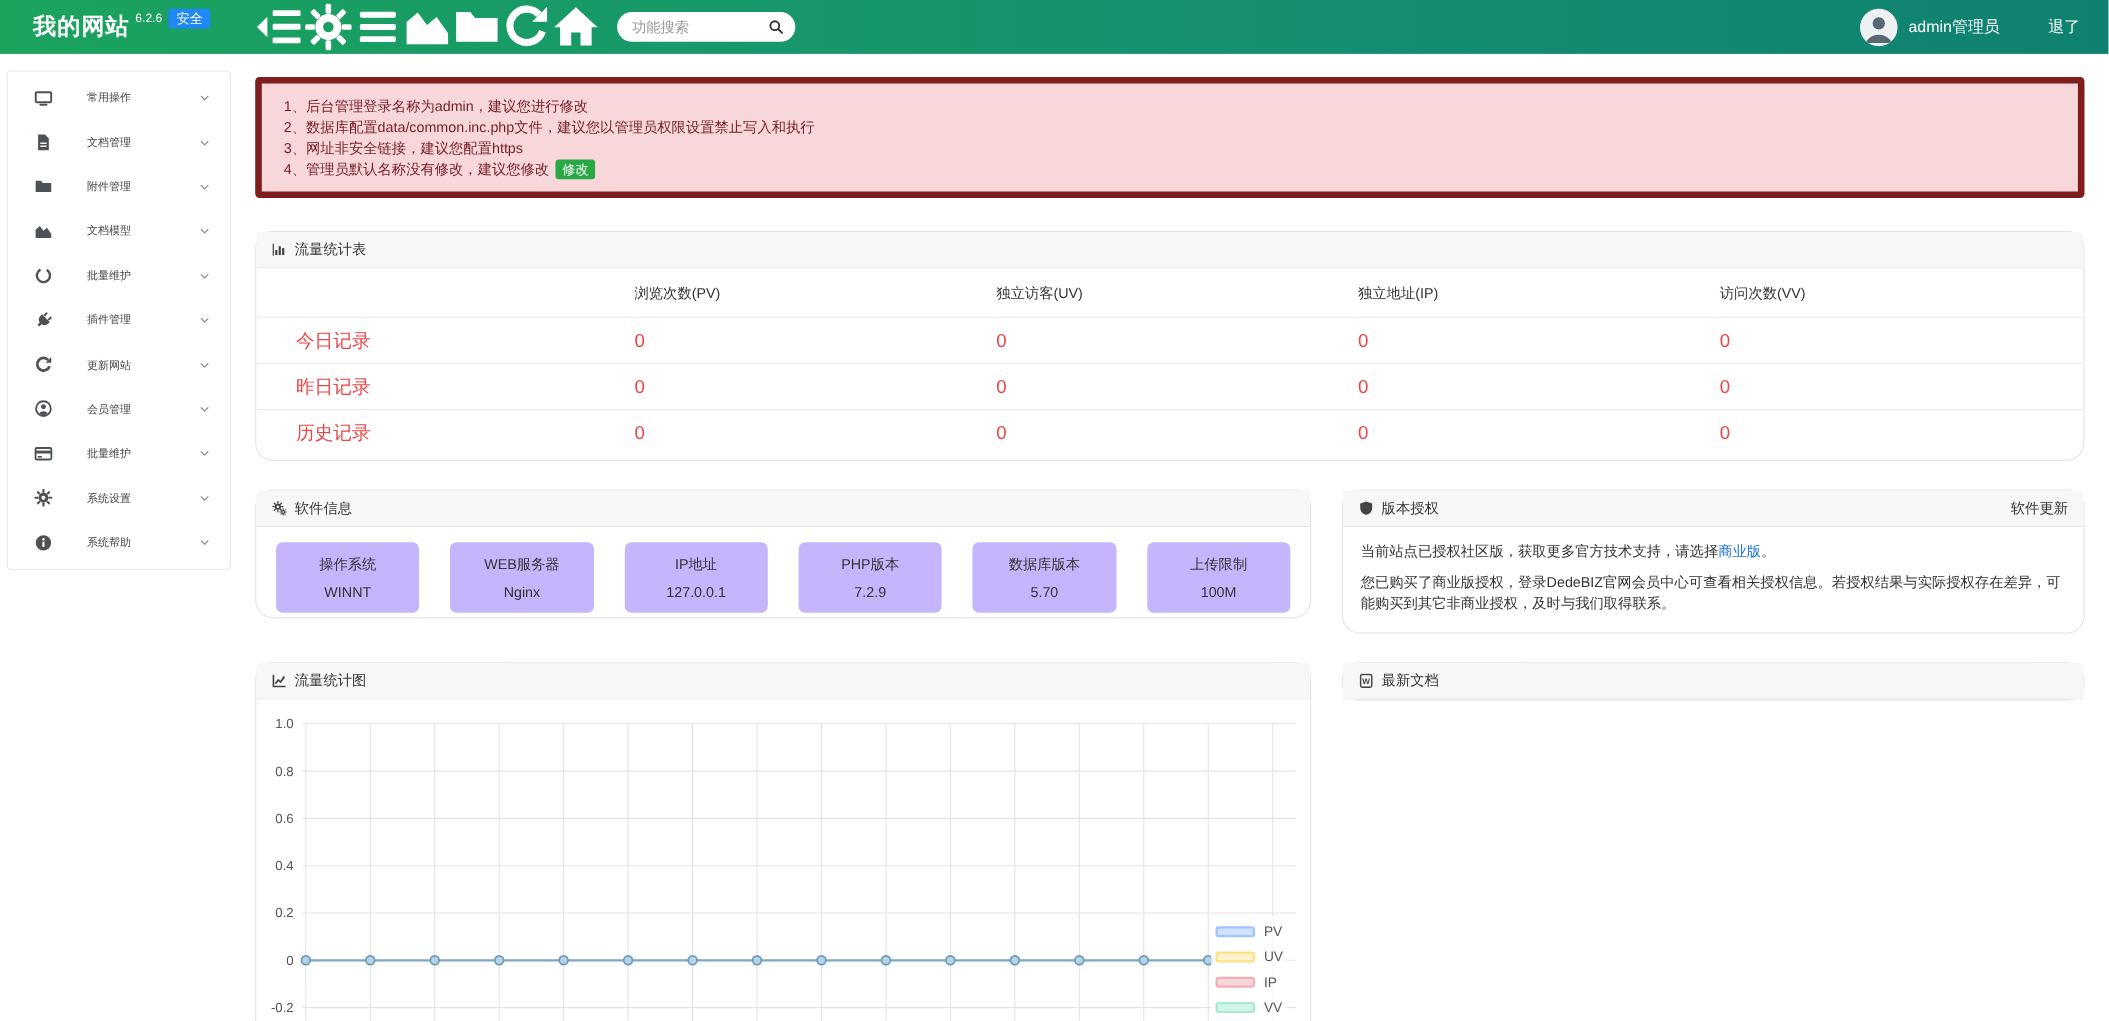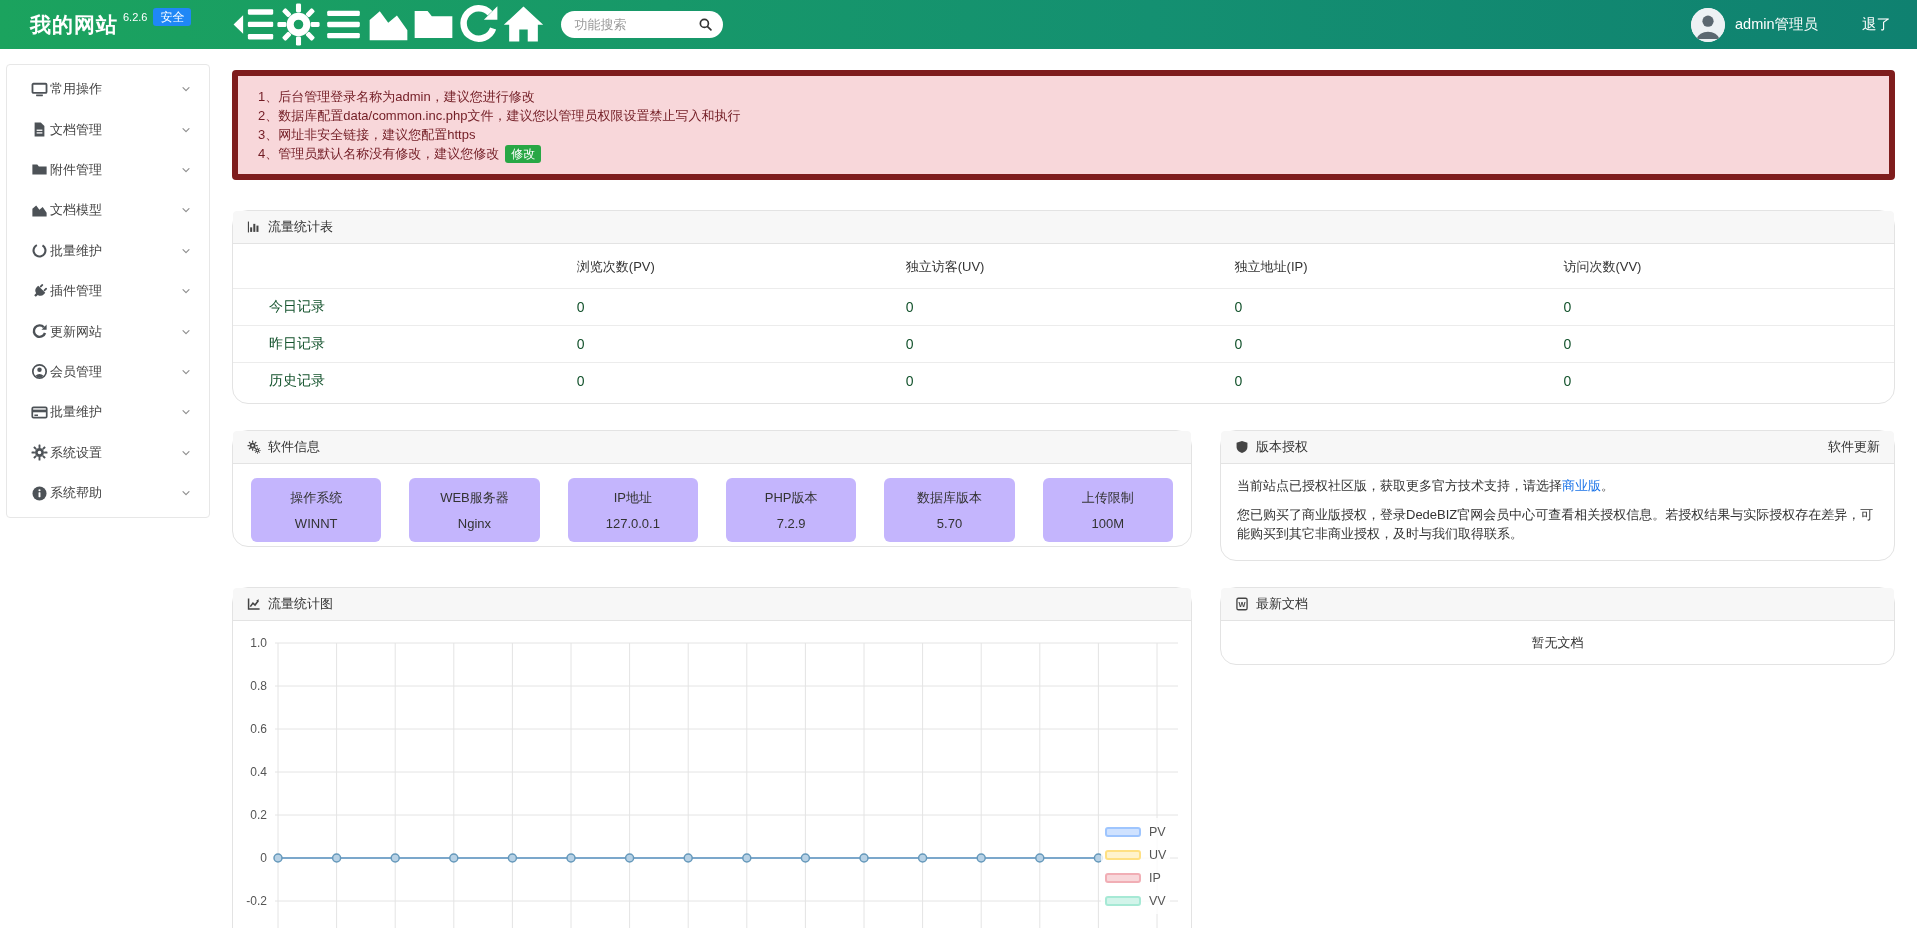--- a/index.html
+++ b/index.html
@@ -25,41 +25,41 @@
   .nav-right{margin-left:auto;display:flex;align-items:center;margin-right:26px}
   .avatar{width:34px;height:34px;border-radius:50%;overflow:hidden;background:#edf1f4;flex:none;cursor:pointer}
   .uname{margin-left:10px;font-size:14.5px;cursor:pointer}
   .logout{margin-left:44px;font-size:14.5px;cursor:pointer}
 
   
   .sidebar{position:absolute;left:6px;top:64px;width:204px;background:#fff;border:1px solid #e7e7e7;border-radius:4px;padding:4px 0}
   .side-item{height:40.4px;display:flex;align-items:center;padding:0 17px 0 24px;cursor:pointer;color:#444}
   .side-item .ic{width:17px;height:17px;color:#4d5257;flex:none;display:inline-flex}
   .side-item .ic svg{width:17px;height:17px}
-  .side-item .lb{margin-left:2px;font-size:13px;flex:1}
+  .side-item .lb{margin-left:31px;font-size:10px;flex:1}
   .side-item .chev{width:12px;height:12px;color:#8e8e8e;display:inline-flex}
   .side-item .chev svg{width:12px;height:12px}
 
   
   .content{position:absolute;left:232px;top:49px;width:1663px}
   .alert{margin-top:21px;background:#f8d7da;border:6px solid #7f1d1d;border-radius:4px;color:#721c24;padding:11px 20px;font-size:13px}
   .alert-line{line-height:19px}
   .fix-badge{display:inline-block;background:#28a745;color:#fff;border-radius:3px;padding:1px 6px;font-size:12px;margin-left:6px;cursor:pointer;line-height:16px}
 
   .panel{border:1px solid #e3e3e3;border-radius:16px;background:#fff}
   .p-head{height:33px;background:#f7f7f7;border-bottom:1px solid #e3e3e3;border-radius:4px 4px 0 0;display:flex;align-items:center;padding:0 14px;color:#333}
   .p-head .ic{width:14px;height:14px;color:#444;margin-right:7px;display:inline-flex}
   .p-head .ic svg{width:14px;height:14px}
   .p-head .t{font-size:13px}
   .p-head .right{margin-left:auto;font-size:13px;color:#333;cursor:pointer}
 
   .traffic{margin-top:30px}
   table{width:100%;border-collapse:collapse;table-layout:fixed}
   th{font-weight:normal;text-align:left;padding:14px 8px 12px 0;color:#333;font-size:13px}
-  td{padding:9px 8px 9px 0;color:#14532d;font-size:14px}
+  td{padding:9px 8px 9px 0;color:#ef4444;font-size:17px}
   th:first-child,td:first-child{padding-left:36px}
   tbody td{border-top:1px solid #ececec}
   tbody tr:last-child td{padding-bottom:13px}
 
   .row2{margin-top:26px;display:flex;gap:28px}
   .software{width:960px;height:117px}
   .license{width:675px;height:131px}
   .cards{display:flex;gap:28px;padding:14px 18px}
   .card{flex:1;height:64px;background:#c4b5fd;border-radius:6px;text-align:center;padding-top:11px}
   .card .cl{font-size:13px;color:#333}
@@ -556,17 +556,16 @@
     <section class="panel docs">
       <div class="p-head">
         <span class="ic">
             <svg viewBox="0 0 16 16" fill="currentColor" style="width:100%;height:100%">
               <rect x="2.2" y="1.4" width="11.6" height="13.2" rx="1.8" fill="none" stroke="currentColor" stroke-width="1.5"></rect>
               <text x="8" y="11" text-anchor="middle" font-size="8.5" font-weight="bold" fill="currentColor">W</text>
             </svg>
           </span>
         <span class="t">最新文档</span>
       </div>
-      <div class="docs-body">暂无文档</div>
     </section>
   </div>
 
 </main>
 
 </body></html>

